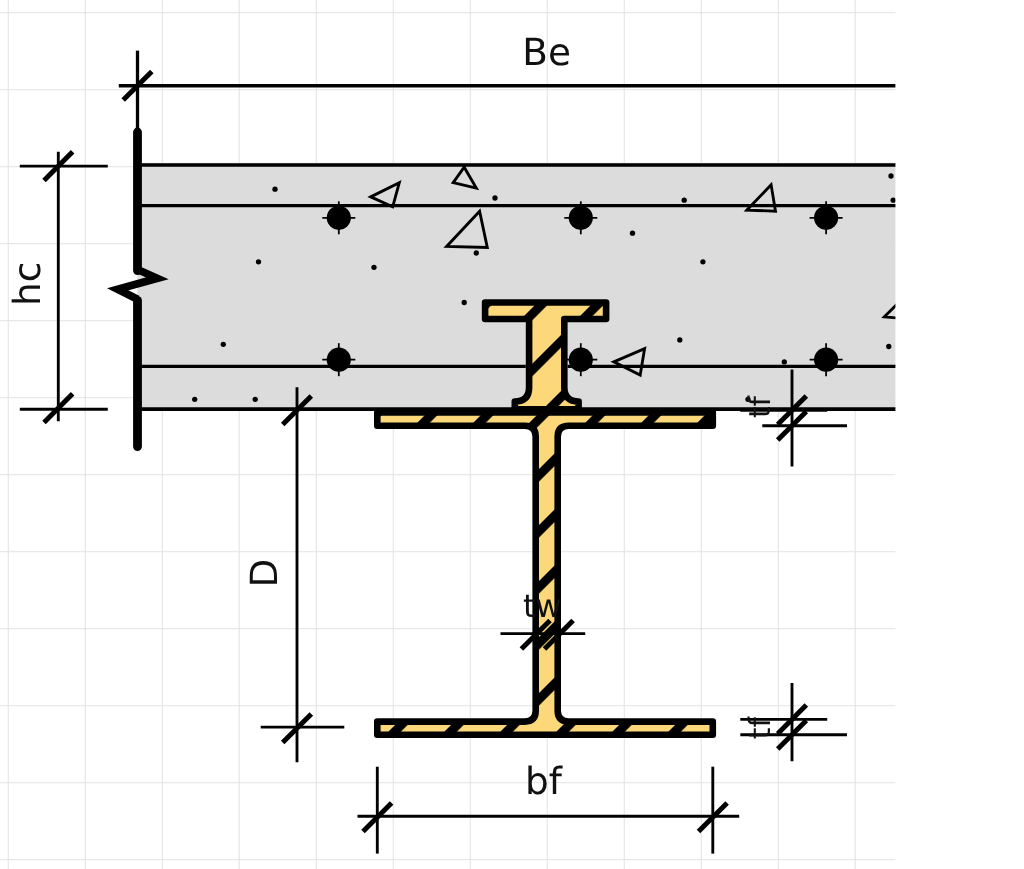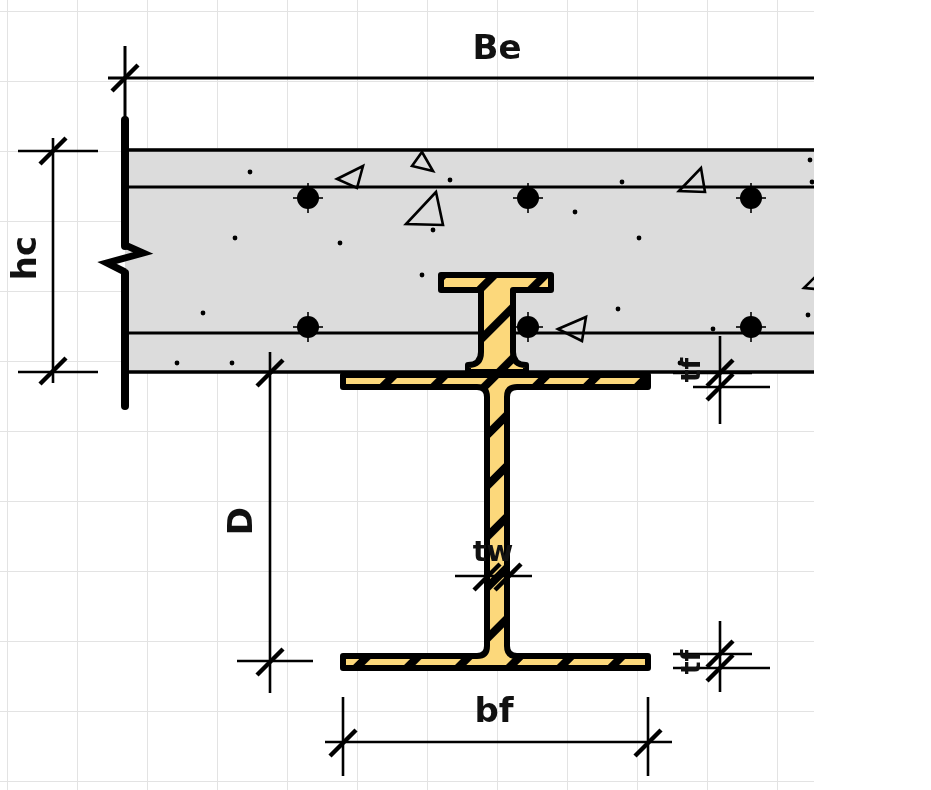--- a/index.html
+++ b/index.html
@@ -1,16 +1,16 @@
 <!DOCTYPE html>
 <html><head>
 <meta charset="utf-8">
 <style>
   html,body{margin:0;padding:0;background:#fff;}
-  .stage{position:relative;width:814px;height:790px;overflow:hidden;font-weight:bold;}
+  .stage{position:relative;width:814px;height:790px;overflow:hidden;}
   svg{display:block;}
   text{font-family:"DejaVu Sans","Liberation Sans",sans-serif;fill:#111;}
   .dim-label{font-size:34px;}
   .dim-label-small{font-size:29px;}
   .dim-label-tf{font-size:27px;}
   .dimline{stroke:#000;stroke-width:2.6;fill:none;}
   .dimline-heavy{stroke:#000;stroke-width:3.2;fill:none;}
   .tick{stroke:#000;stroke-width:4.5;fill:none;}
   .slabline{stroke:#000;stroke-width:3.4;fill:none;}
   .rebarline{stroke:#000;stroke-width:3;fill:none;}

